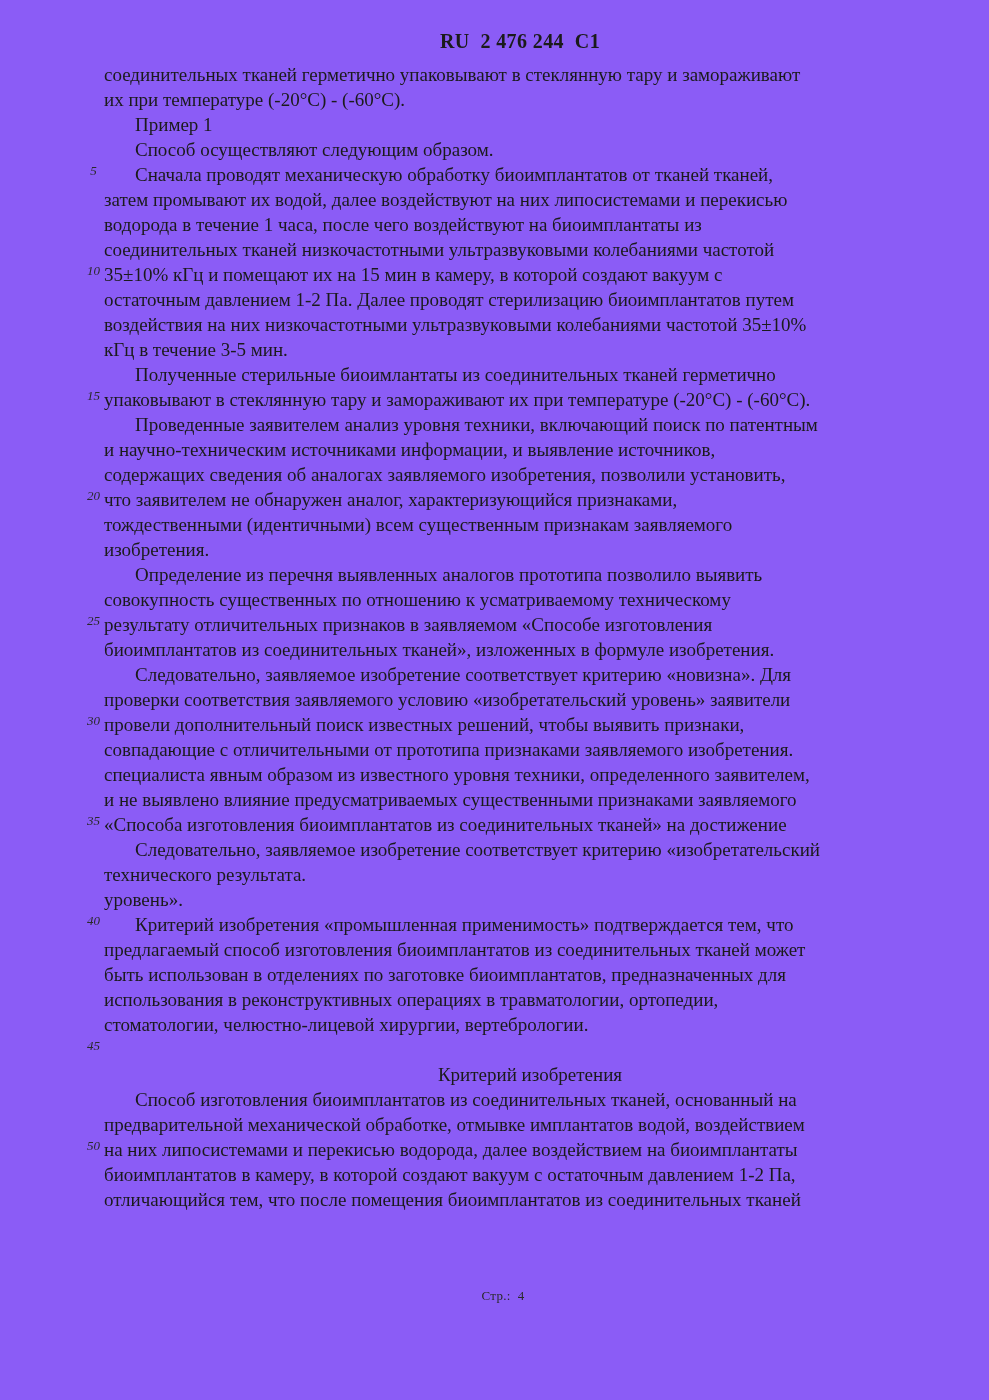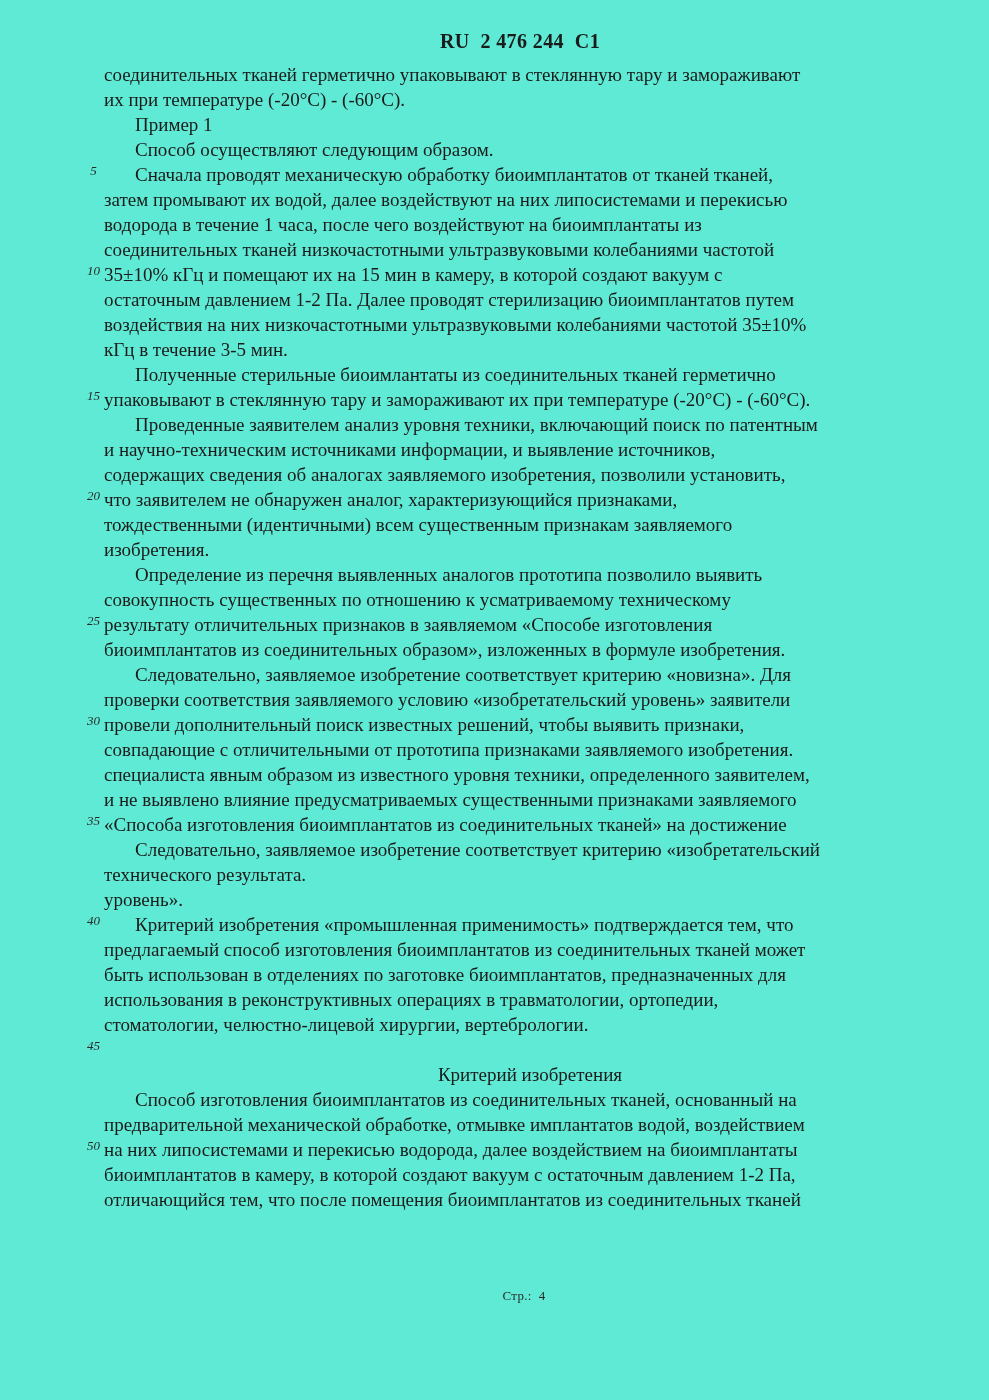--- a/index.html
+++ b/index.html
@@ -11,21 +11,21 @@
     width: 989px;
     height: 1400px;
     position: relative;
     background: #fdfdfd;
     font-family: "Liberation Serif", serif;
     color: #1b1b1b;
   }
   .page {
     position: absolute;
     inset: 0;
-    background: #5eead4;
+    background: #8b5cf6;
   }
   .header {
     position: absolute;
     top: 30px;
     left: 320px;
     width: 400px;
     text-align: center;
     font-weight: bold;
     font-size: 20px;
     white-space: pre;
@@ -59,21 +59,21 @@
     text-align: center;
     font-style: italic;
     font-size: 13px;
     line-height: 25px;
     color: #2a2a2a;
     text-indent: 0;
   }
   .footer {
     position: absolute;
     top: 1288px;
-    left: 424px;
+    left: 403px;
     width: 200px;
     text-align: center;
     font-size: 13px;
     white-space: pre;
     color: #2a2a2a;
     letter-spacing: 0.3px;
   }
 </style>
 </head>
 <body>
@@ -98,21 +98,21 @@
       <div class="line"><span class="linenum">15</span><span>упаковывают в стеклянную тару и замораживают их при температуре (-20°С) - (-60°С).</span></div>
       <div class="line indent"><span>Проведенные заявителем анализ уровня техники, включающий поиск по патентным</span></div>
       <div class="line"><span>и научно-техническим источниками информации, и выявление источников,</span></div>
       <div class="line"><span>содержащих сведения об аналогах заявляемого изобретения, позволили установить,</span></div>
       <div class="line"><span class="linenum">20</span><span>что заявителем не обнаружен аналог, характеризующийся признаками,</span></div>
       <div class="line"><span>тождественными (идентичными) всем существенным признакам заявляемого</span></div>
       <div class="line"><span>изобретения.</span></div>
       <div class="line indent"><span>Определение из перечня выявленных аналогов прототипа позволило выявить</span></div>
       <div class="line"><span>совокупность существенных по отношению к усматриваемому техническому</span></div>
       <div class="line"><span class="linenum">25</span><span>результату отличительных признаков в заявляемом «Способе изготовления</span></div>
-      <div class="line"><span>биоимплантатов из соединительных образом», изложенных в формуле изобретения.</span></div>
+      <div class="line"><span>биоимплантатов из соединительных тканей», изложенных в формуле изобретения.</span></div>
       <div class="line indent"><span>Следовательно, заявляемое изобретение соответствует критерию «новизна». Для</span></div>
       <div class="line"><span>проверки соответствия заявляемого условию «изобретательский уровень» заявители</span></div>
       <div class="line"><span class="linenum">30</span><span>провели дополнительный поиск известных решений, чтобы выявить признаки,</span></div>
       <div class="line"><span>совпадающие с отличительными от прототипа признаками заявляемого изобретения.</span></div>
       <div class="line"><span>специалиста явным образом из известного уровня техники, определенного заявителем,</span></div>
       <div class="line"><span>и не выявлено влияние предусматриваемых существенными признаками заявляемого</span></div>
       <div class="line"><span class="linenum">35</span><span>«Способа изготовления биоимплантатов из соединительных тканей» на достижение</span></div>
       <div class="line indent"><span>Следовательно, заявляемое изобретение соответствует критерию «изобретательский</span></div>
       <div class="line"><span>технического результата.</span></div>
       <div class="line"><span>уровень».</span></div>

